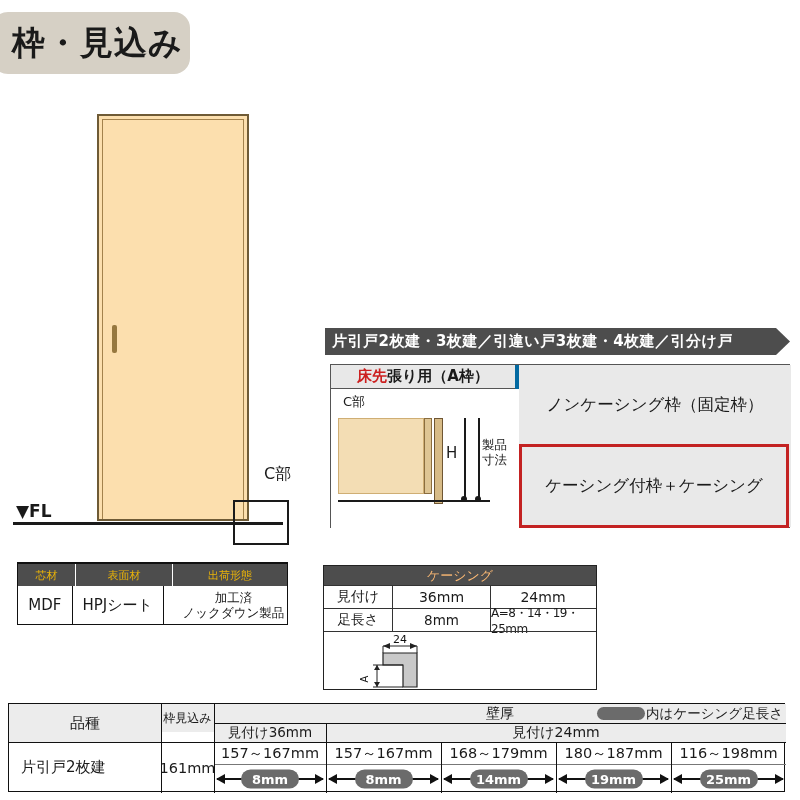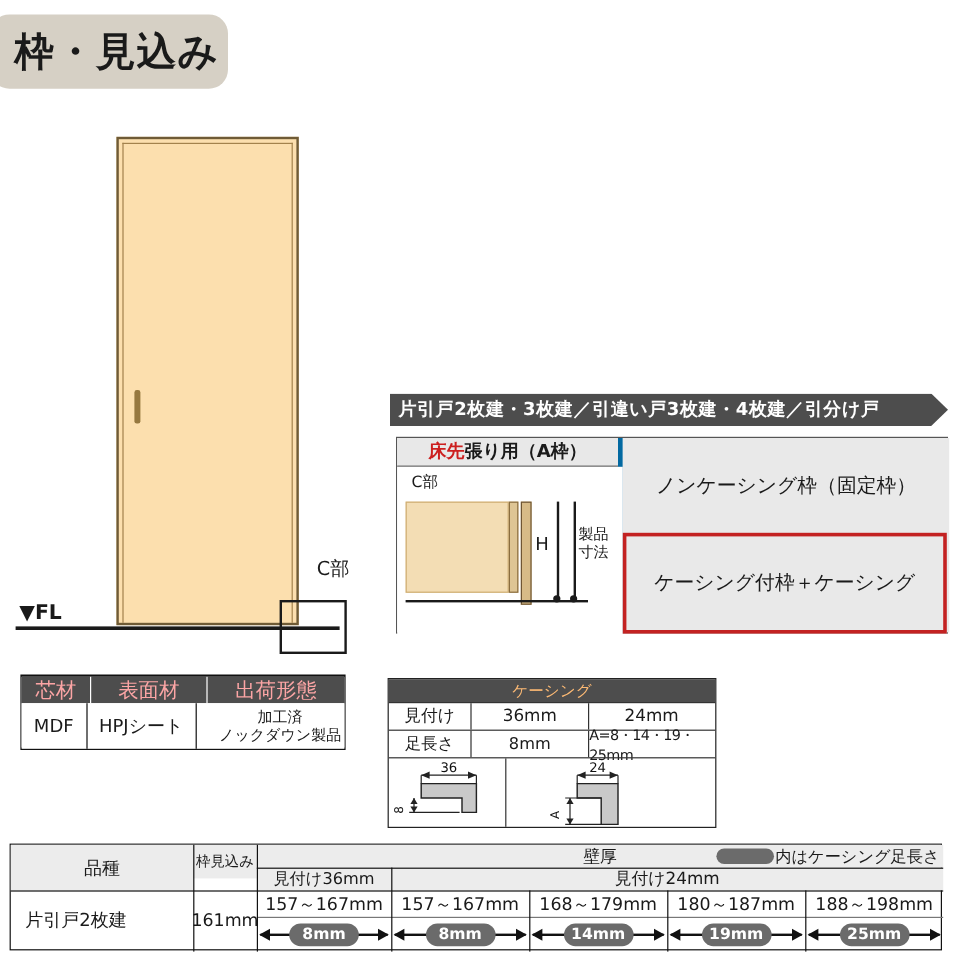--- a/index.html
+++ b/index.html
@@ -53,21 +53,21 @@
   .diag .baseline { position:absolute; left:7px; top:111px; width:152px; height:2px; background:#1a1a1a; }
   .diag .vline { position:absolute; width:1.5px; background:#1a1a1a; }
   .diag .dot { position:absolute; width:6px; height:6px; border-radius:50%; background:#1a1a1a; }
   .diag .hlabel { position:absolute; left:115px; top:55px; font-size:15px; }
   .diag .pdim { position:absolute; left:151px; top:48px; font-size:12.5px; line-height:15px; }
 
   
   .mat-table { left:17px; top:562px; width:271px; height:63px; border-left:1px solid #111;
     border-right:1px solid #111; border-top:2px solid #111; border-bottom:2px solid #111; }
   .mat-head { position:absolute; left:0; top:0; width:100%; height:22px; background:#4d4d4d; display:flex; }
-  .mat-head div { color:#fca5a5; font-size:17px; display:flex; align-items:center; justify-content:center;
+  .mat-head div { color:#eab308; font-size:11px; display:flex; align-items:center; justify-content:center;
     border-right:1px solid #fff; }
   .mat-head div:last-child { border-right:none; }
   .mat-body { position:absolute; left:0; top:22px; width:100%; height:38px; display:flex; background:#fff; }
   .mat-body div { display:flex; flex-direction:column; align-items:center; justify-content:center;
     border-right:1px solid #111; font-size:15px; }
   .mat-body div:last-child { border-right:none; font-size:12.5px; line-height:15px;margin-left:16px; }
   .mc1 { width:58px; } .mc2 { width:97px; } .mc3 { width:114px; }
 
   
   .cas-table { left:323px; top:565px; width:274px; height:125px; border:1.5px solid #222; background:#fff; }
@@ -182,36 +182,20 @@
       <div class="cc1">見付け</div>
       <div class="cc2">36mm</div>
       <div class="cc3">24mm</div>
     </div>
     <div class="cas-row r2">
       <div class="cc1">足長さ</div>
       <div class="cc2">8mm</div>
       <div class="cc3 small">A=8・14・19・25mm</div>
     </div>
     <div class="cas-row r3">
-      <div class="cc2">
-        <svg width="96" height="56" viewBox="0 0 96 56">
-          <line x1="26" y1="13" x2="72" y2="13" stroke="#222" stroke-width="1"></line>
-          <polygon points="26,13 33,10 33,16" fill="#222"></polygon>
-          <polygon points="72,13 65,10 65,16" fill="#222"></polygon>
-          <line x1="26" y1="13" x2="26" y2="20" stroke="#222" stroke-width="1"></line>
-          <line x1="72" y1="13" x2="72" y2="20" stroke="#222" stroke-width="1"></line>
-          <text x="49" y="10" font-size="11" text-anchor="middle" fill="#111">36</text>
-          <path d="M26,20 h46 v24 h-12 v-12 h-34 z" fill="#c9c9c9" stroke="#222" stroke-width="1.2"></path>
-          <line x1="16" y1="44" x2="58" y2="44" stroke="#222" stroke-width="1"></line>
-          <line x1="20" y1="32" x2="20" y2="44" stroke="#222" stroke-width="1"></line>
-          <polygon points="20,32 17,37 23,37" fill="#222"></polygon>
-          <polygon points="20,44 17,39 23,39" fill="#222"></polygon>
-          <text transform="rotate(-90 11 42)" x="11" y="42" font-size="10" text-anchor="middle" fill="#111">8</text>
-        </svg>
-      </div>
       <div class="cc3">
         <svg width="102" height="56" viewBox="0 0 102 56">
           <line x1="58" y1="13" x2="92" y2="13" stroke="#222" stroke-width="1"></line>
           <polygon points="58,13 65,10 65,16" fill="#222"></polygon>
           <polygon points="92,13 85,10 85,16" fill="#222"></polygon>
           <line x1="58" y1="13" x2="58" y2="20" stroke="#222" stroke-width="1"></line>
           <line x1="92" y1="13" x2="92" y2="20" stroke="#222" stroke-width="1"></line>
           <text x="75" y="10" font-size="11" text-anchor="middle" fill="#111">24</text>
           <path d="M58,20 h34 v34 h-14 v-22 h-20 z" fill="#c9c9c9" stroke="#222" stroke-width="1.2"></path>
           <line x1="48" y1="32" x2="78" y2="32" stroke="#222" stroke-width="1"></line>
@@ -239,21 +223,21 @@
     <div class="cell gray" style="left:205px; top:19px; width:112px; height:19px; font-size:13.5px;">見付け36mm</div>
     <div class="cell gray" style="left:317px; top:19px; width:460px; height:19px; font-size:14px;">見付け24mm</div>
 
     <div class="cell" style="left:0; top:38px; width:152px; height:51px; justify-content:flex-start; padding-left:12px; font-size:15px;">片引戸2枚建</div>
     <div class="cell" style="left:152px; top:38px; width:53px; height:51px; font-size:14.5px;">161mm</div>
 
     <div class="cell range" style="left:205px; top:38px; width:112px; height:22px;">157～167mm</div>
     <div class="cell range" style="left:317px; top:38px; width:115px; height:22px;">157～167mm</div>
     <div class="cell range" style="left:432px; top:38px; width:115px; height:22px;">168～179mm</div>
     <div class="cell range" style="left:547px; top:38px; width:115px; height:22px;">180～187mm</div>
-    <div class="cell range" style="left:662px; top:38px; width:115px; height:22px;">188～198mm</div>
+    <div class="cell range" style="left:662px; top:38px; width:115px; height:22px;">116～198mm</div>
 
     <div class="arrow-zone" style="left:205px; top:60px; width:112px; height:29px;">
       <div class="arrow-line"></div>
       <div class="arr left"></div>
       <div class="arr right"></div>
       <div class="leg-pill">8mm</div>
     </div>
     <div class="arrow-zone" style="left:317px; top:60px; width:115px; height:29px;">
       <div class="arrow-line"></div>
       <div class="arr left"></div>

